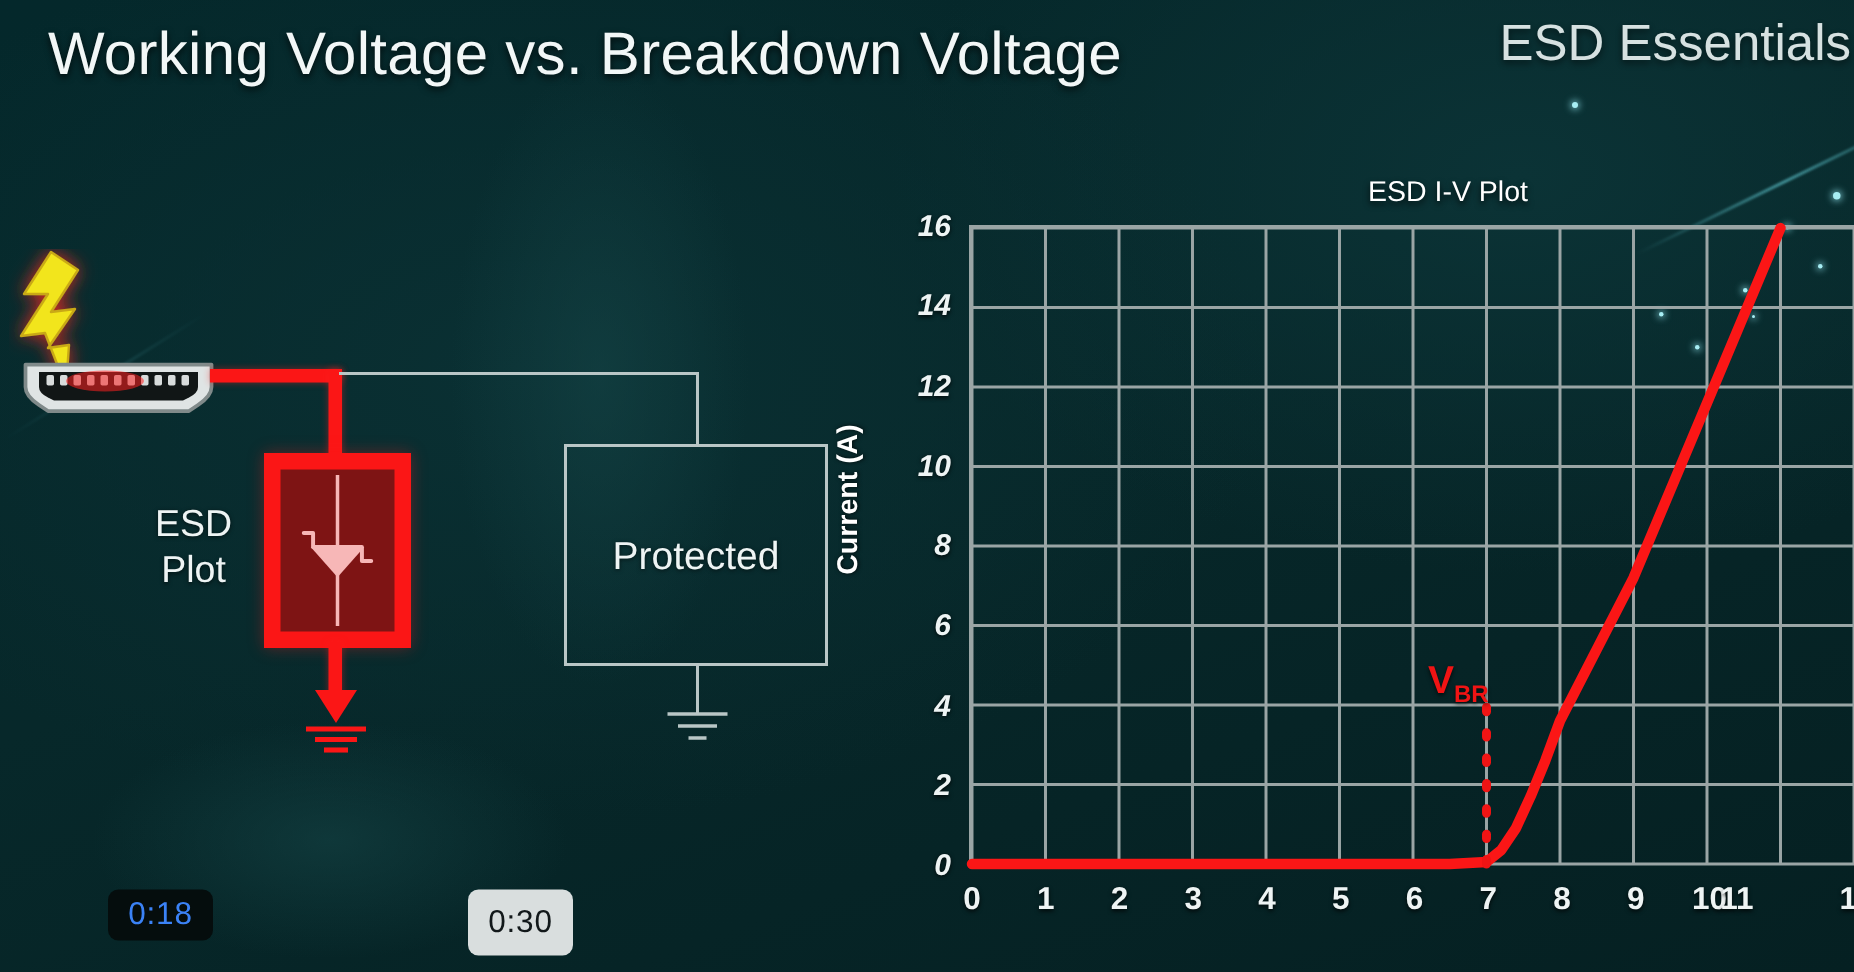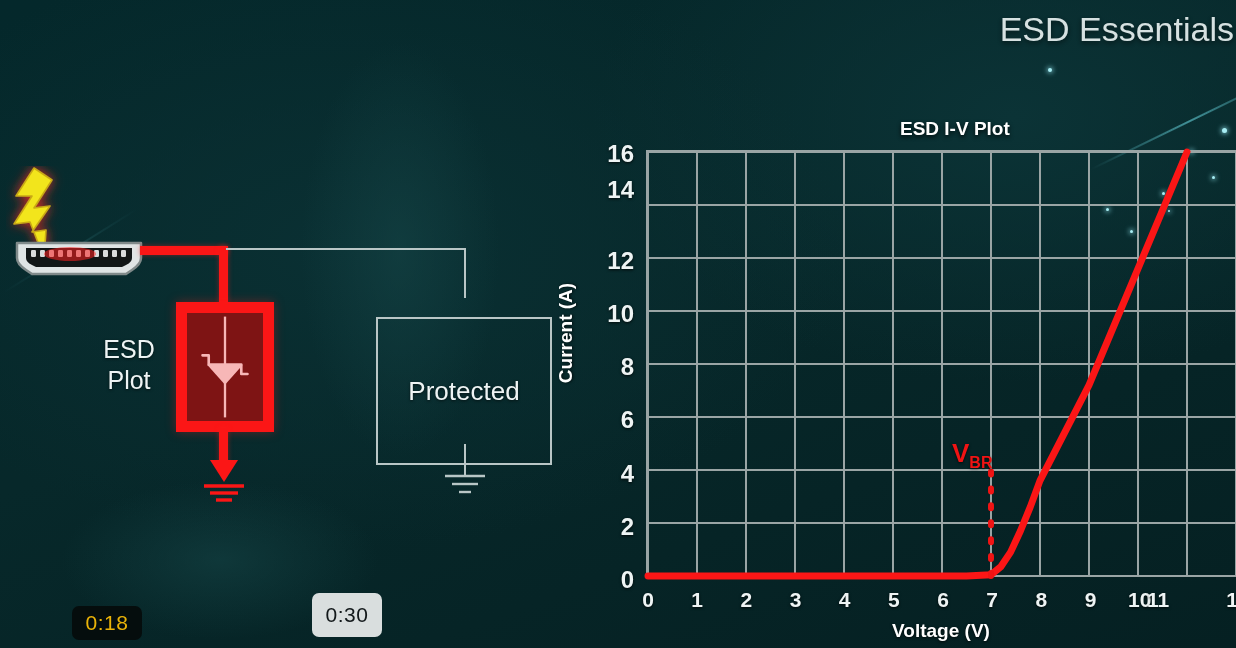--- a/index.html
+++ b/index.html
@@ -100,54 +100,54 @@
     text-align: center; color: #eef4f4; font-size: 25px; line-height: 31px;
     text-shadow: 0 1px 3px rgba(0,0,0,.6);
   }
 
   #prot-box {
     position: absolute; left: 376px; top: 162px; width: 176px; height: 148px;
     border: 2px solid #b9c6c6; box-sizing: border-box;
     display: flex; align-items: center; justify-content: center;
     text-align: center; color: #eef4f4; font-size: 26px; line-height: 34px;
     text-shadow: 0 1px 3px rgba(0,0,0,.6);
-    margin-top: 21px;
   }
 
   .gnd { position: absolute; }
 
   
   .chip {
     position: absolute;
     display: flex; align-items: center; justify-content: center;
     border-radius: 7px; font-size: 21px; letter-spacing: .5px;
   }
-  #chip-a { left: 72px; top: 606px; width: 70px; height: 34px; background: #050d0d; color: #eab308; }
+  #chip-a { left: 72px; top: 593px; width: 70px; height: 34px; background: #050d0d; color: #3b82f6; }
   #chip-b { left: 312px; top: 593px; width: 70px; height: 44px; background: #d9dede; color: #12181a; }
 
   
   #chart { position: absolute; left: 580px; top: 110px; width: 656px; height: 538px; }
   #chart-title {
-    position: absolute; left: 320px; top: 8px;
-    font-size: 19px; font-weight: bold; color: #ffffff;
+    position: absolute; left: 332px; top: 8px;
+    font-size: 19px; font-weight: normal; color: #ffffff;
     text-shadow: 0 2px 4px rgba(0,0,0,.8);
     white-space: nowrap;
   }
   #plot {
     position: absolute; left: 66px; top: 40px; width: 590px; height: 426px;
     border-left: 2px solid #9aa5a5;
     border-top: 2px solid #9aa5a5;
     box-sizing: border-box;
   }
   #plot-svg { position: absolute; left: 0; top: 0; width: 100%; height: 100%; overflow: visible; }
   .ylab {
     position: absolute; right: 0; width: 52px; text-align: right;
-    font-size: 24px; font-weight: bold; color: #eef4f4;
+    font-size: 20px; font-weight: bold; color: #eef4f4;
     text-shadow: 0 1px 3px rgba(0,0,0,.8);
     transform: translateY(-12px);
+    font-style: italic;
   }
   .xlab {
     position: absolute; width: 40px; text-align: center;
     font-size: 21px; font-weight: bold; color: #eef4f4;
     text-shadow: 0 1px 3px rgba(0,0,0,.8);
     transform: translateX(-20px);
   }
   #ytitle {
     position: absolute; left: -14px; top: 212px;
     font-size: 19px; font-weight: bold; color: #ffffff;
@@ -180,20 +180,21 @@
   <div class="streak" style="left:-10px;top:250px;width:160px;transform:rotate(-32deg);opacity:.25;"></div>
   <div class="spark" style="left:1048px;top:68px;width:4px;height:4px;"></div>
   <div class="spark" style="left:1212px;top:176px;width:3px;height:3px;"></div>
   <div class="spark" style="left:1190px;top:150px;width:3px;height:3px;"></div>
   <div class="spark" style="left:1162px;top:192px;width:3px;height:3px;"></div>
   <div class="spark" style="left:1130px;top:230px;width:3px;height:3px;"></div>
   <div class="spark" style="left:1106px;top:208px;width:3px;height:3px;"></div>
   <div class="spark" style="left:1168px;top:210px;width:2px;height:2px;"></div>
   <div class="spark" style="left:1222px;top:128px;width:5px;height:5px;"></div>
 
+  <div id="title">Working Voltage vs. Breakdown Voltage</div>
   <div id="brand">ESD Essentials</div>
 
 
   <div id="circuit">
 
     <svg id="bolt" viewBox="0 0 74 95">
       <defs>
         <filter id="boltglow" x="-60%" y="-60%" width="220%" height="220%">
           <feGaussianBlur stdDeviation="6" result="b"></feGaussianBlur>
           <feFlood flood-color="#ff2b20" flood-opacity="0.85"></feFlood>
@@ -266,21 +267,20 @@
       <line x1="16" y1="20" x2="28" y2="20" stroke="#b9c6c6" stroke-width="2.4"></line>
     </svg>
   </div>
 
   <div class="chip" id="chip-a">0:18</div>
   <div class="chip" id="chip-b">0:30</div>
 
   <div id="chart">
     <div id="chart-title">ESD I-V Plot</div>
     <div id="ytitle">Current (A)</div>
-    <div id="xtitle">Voltage (V)</div>
 
     <div id="plot">
       <svg id="plot-svg" viewBox="0 0 590 426" preserveAspectRatio="none">
         <g id="grid">
             <line x1="0" y1="0" x2="0" y2="426" stroke="#9aa5a5" stroke-width="2"></line>
             <line x1="49.166666666666664" y1="0" x2="49.166666666666664" y2="426" stroke="#9aa5a5" stroke-width="2"></line>
             <line x1="98.33333333333333" y1="0" x2="98.33333333333333" y2="426" stroke="#9aa5a5" stroke-width="2"></line>
             <line x1="147.5" y1="0" x2="147.5" y2="426" stroke="#9aa5a5" stroke-width="2"></line>
             <line x1="196.66666666666666" y1="0" x2="196.66666666666666" y2="426" stroke="#9aa5a5" stroke-width="2"></line>
             <line x1="245.83333333333334" y1="0" x2="245.83333333333334" y2="426" stroke="#9aa5a5" stroke-width="2"></line>
@@ -305,21 +305,21 @@
         <line id="vbr-line" stroke="#f01414" stroke-width="6" stroke-linecap="round" stroke-dasharray="3 14" x1="344.1666666666667" y1="426" x2="344.1666666666667" y2="319.5"></line>
       </svg>
       <div id="ytick-holder">
           <div class="ylab" style="top: 426px; right: 602px;">0</div>
           <div class="ylab" style="top: 372.75px; right: 602px;">2</div>
           <div class="ylab" style="top: 319.5px; right: 602px;">4</div>
           <div class="ylab" style="top: 266.25px; right: 602px;">6</div>
           <div class="ylab" style="top: 213px; right: 602px;">8</div>
           <div class="ylab" style="top: 159.75px; right: 602px;">10</div>
           <div class="ylab" style="top: 106.5px; right: 602px;">12</div>
-          <div class="ylab" style="top: 36px; right: 602px;">14</div>
+          <div class="ylab" style="top: 53px; right: 602px;">14</div>
           <div class="ylab" style="top: 0px; right: 602px;">16</div>
         </div>
       <div id="xtick-holder">
           <div class="xlab" style="left: 0px; top: 436px;">0</div>
           <div class="xlab" style="left: 49.1667px; top: 436px;">1</div>
           <div class="xlab" style="left: 98.3333px; top: 436px;">2</div>
           <div class="xlab" style="left: 147.5px; top: 436px;">3</div>
           <div class="xlab" style="left: 196.667px; top: 436px;">4</div>
           <div class="xlab" style="left: 245.833px; top: 436px;">5</div>
           <div class="xlab" style="left: 295px; top: 436px;">6</div>

